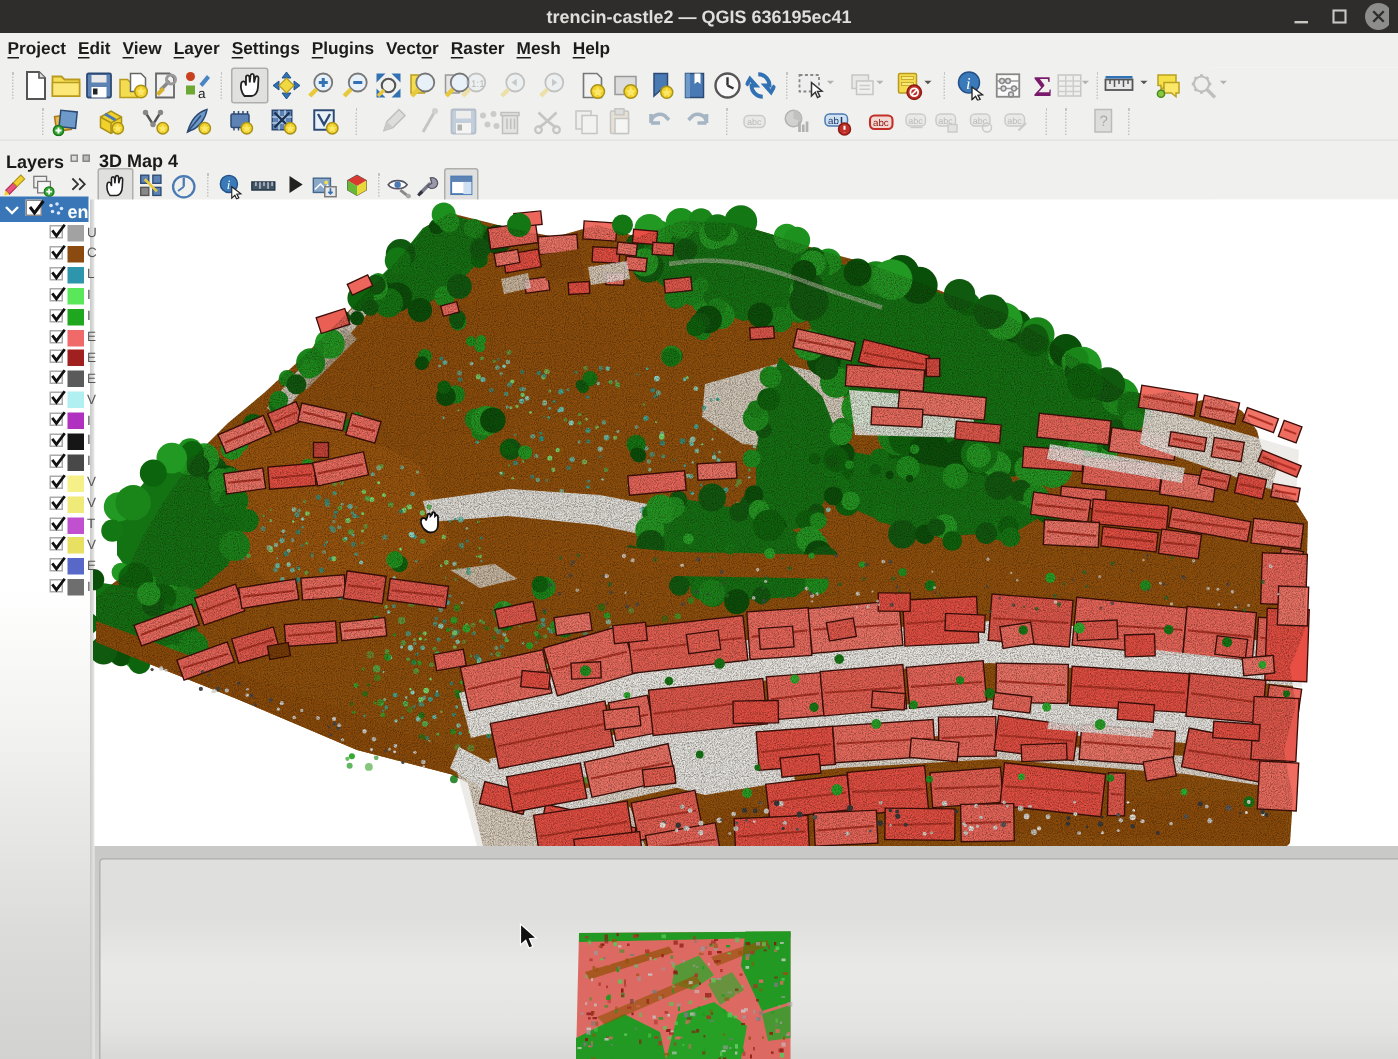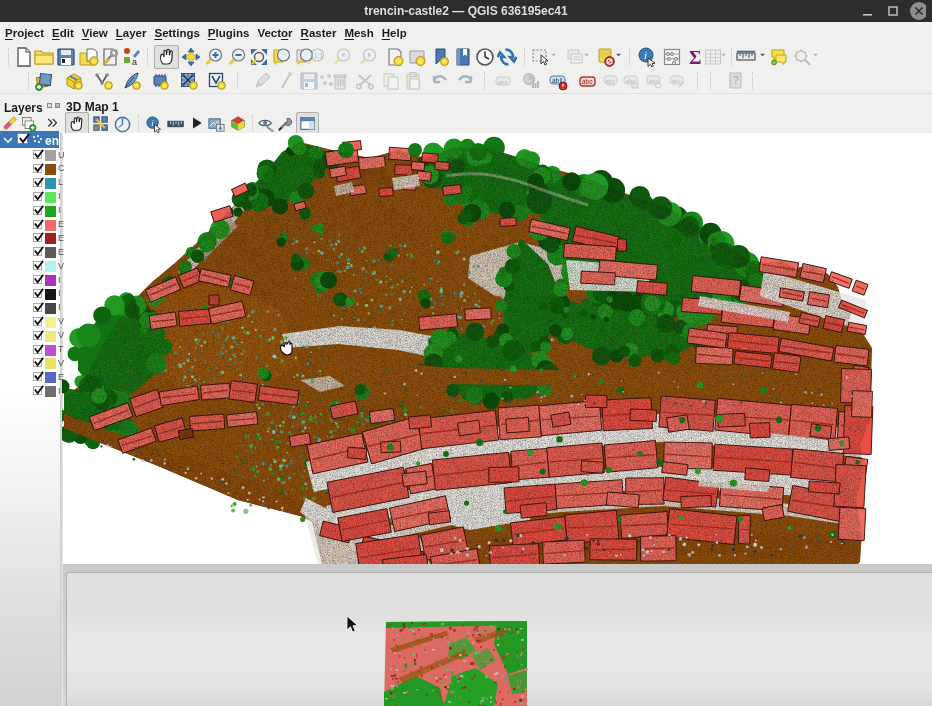--- a/index.html
+++ b/index.html
@@ -444,21 +444,21 @@
           <rect x="5" y="2" width="11" height="15" fill="#ccc" stroke="#888"></rect>
           <text x="8" y="13" font-size="10" fill="#666" font-family="Liberation Sans">?</text>
         </g>
       </svg>
       <div class="sep" style="left:752px;top:27px;height:18px"></div>
     </div>
   <div id="tabs">
       <div class="lbl" style="left:4px;top:7px;font-size:12px;font-weight:bold;color:#1a1a1a">Layers</div>
       <div style="position:absolute;left:47px;top:9px;width:5px;height:5px;border:1px solid #888;background:#ddd"></div>
       <div style="position:absolute;left:55px;top:9px;width:5px;height:5px;border:1px solid #888;background:#bbb"></div>
-      <div class="lbl" style="left:66px;top:6px;font-size:12px;font-weight:bold;color:#1a1a1a">3D Map 1</div>
+      <div class="lbl" style="left:66px;top:6px;font-size:12px;font-weight:bold;color:#1a1a1a">3D Map 4</div>
       <svg class="ic" style="left:2px;top:21px" width="17" height="17" viewBox="0 0 20 20">
         <path d="M2,14 L8,8 L11,11 L5,17 Z" fill="#e8547a" stroke="#a82a50" stroke-width="0.8"></path>
         <path d="M8,8 L14,2 L17,5 L11,11 Z" fill="#f2d12c" stroke="#a8921a" stroke-width="0.8"></path>
         <path d="M1,18 L5,17 L2,14 Z" fill="#f2d12c"></path>
       </svg>
       <svg class="ic" style="left:20px;top:21px" width="17" height="17" viewBox="0 0 20 20">
         <rect x="3" y="3" width="10" height="9" fill="#eee" stroke="#777"></rect>
         <rect x="6" y="7" width="10" height="9" fill="#f8f8f8" stroke="#777"></rect>
         <circle cx="15" cy="15" r="3.8" fill="#3aa83a" stroke="#1a7a1a"></circle>
         <path d="M15,12.8 L15,17.2 M12.8,15 L17.2,15" stroke="#fff" stroke-width="1.3"></path>

